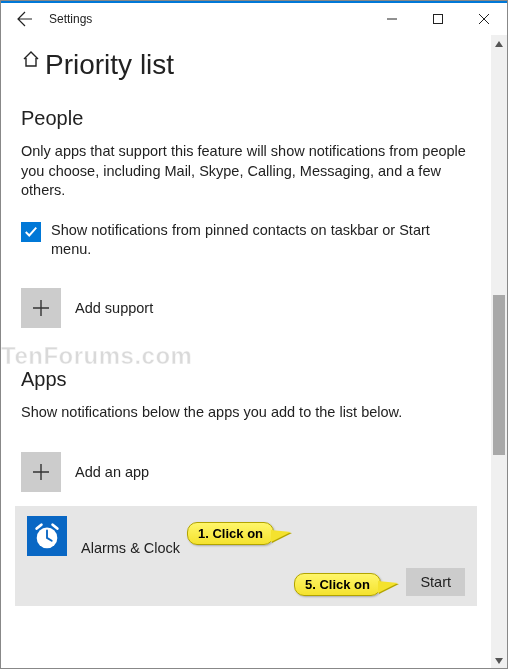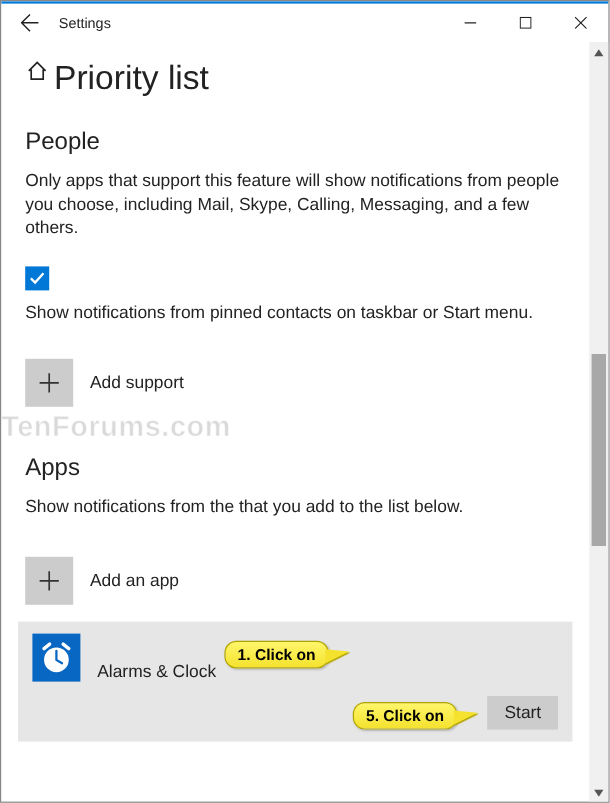--- a/index.html
+++ b/index.html
@@ -37,21 +37,21 @@
     position: absolute; left: 2px; width: 12px; background: #a8a8a8;
   }
 
   .page-header { display: flex; align-items: flex-start; gap: 4px; margin-bottom: 26px; }
   .home-icon { font-size: 18px; color: #222; }
   .page-title { font-size: 28px; font-weight: 400; color: #222; }
 
   .section-heading { font-size: 20px; font-weight: 400; margin-bottom: 12px; color: #222; }
   .section-desc { font-size: 14.5px; line-height: 1.35; color: #222; margin-bottom: 20px; }
 
-  .checkbox-row { display: flex; gap: 10px; margin-bottom: 28px; align-items: flex-start; flex-direction: column; }
+  .checkbox-row { display: flex; gap: 10px; margin-bottom: 28px; align-items: flex-start; }
   .checkbox {
     width: 20px; height: 20px; background: #0078d7; display: flex;
     align-items: center; justify-content: center; flex-shrink: 0; margin-top: 1px;
   }
   .checkbox svg { width: 14px; height: 14px; }
   .checkbox-label { font-size: 14.5px; line-height: 1.35; color: #222; }
 
   .add-row { display: flex; align-items: center; gap: 14px; margin-bottom: 40px; }
   .add-btn {
     width: 40px; height: 40px; background: #ccc; display: flex;
@@ -171,21 +171,21 @@
           <svg width="20" height="20" viewBox="0 0 20 20">
               <path d="M10 2 V18 M2 10 H18" stroke="#333" stroke-width="1.4"></path>
             </svg>
         </div>
         <div class="add-label">Add support</div>
       </div>
     </div>
 
     <div class="apps-block">
       <div class="section-heading">Apps</div>
-      <div class="section-desc">Show notifications from the that you add to the list below.</div>
+      <div class="section-desc">Show notifications below the apps you add to the list below.</div>
 
       <div class="add-row">
         <div class="add-btn">
           <svg width="20" height="20" viewBox="0 0 20 20">
               <path d="M10 2 V18 M2 10 H18" stroke="#333" stroke-width="1.4"></path>
             </svg>
         </div>
         <div class="add-label">Add an app</div>
       </div>
 

